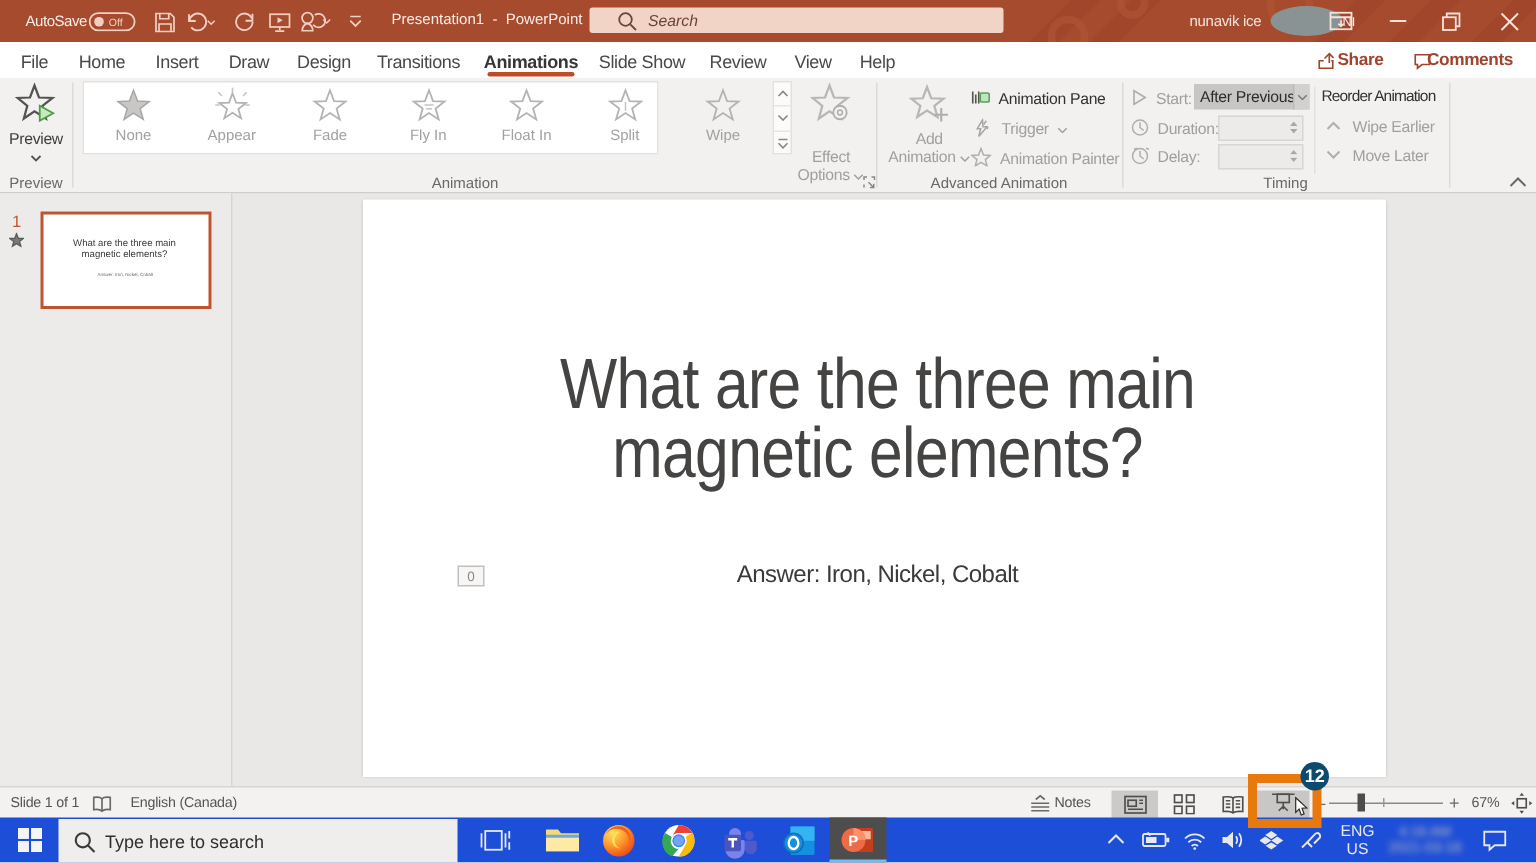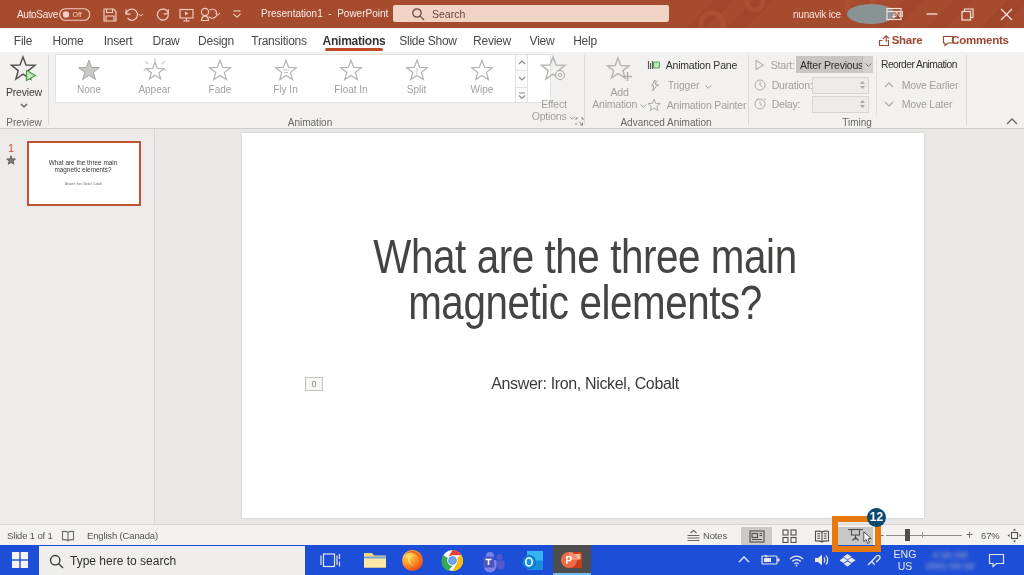--- a/index.html
+++ b/index.html
@@ -6,34 +6,34 @@
 html,body { width:1024px; height:575px; overflow:hidden; font-family:"Liberation Sans", sans-serif; }
 #stage { position:relative; width:1024px; height:575px; background:#E9E8E7; }
 .abs { position:absolute; }
 
 
 #titlebar { position:absolute; left:0; top:0; width:1024px; height:28px; background:#A64B2E; overflow:hidden; }
 #titlebar .deco { position:absolute; pointer-events:none; }
 .tb-txt { position:absolute; color:#F5E3DB; font-size:11px; top:8px; }
 #qat-autosave { left:17px; top:8.5px; font-size:10px; letter-spacing:-0.3px; color:#FAEDE7; }
 #title-center { position:absolute; top:7.5px; left:261px; color:#FAEDE7; font-size:10px; letter-spacing:0px; white-space:nowrap; }
-#searchbox { position:absolute; left:393px; top:5px; width:276px; height:17px; background:#F2D4C6; border-radius:2px; }
+#searchbox { position:absolute; left:393px; top:5px; width:276px; height:17px; background:#F2D4C6; border-radius:2px;font-style:italic; }
 #searchbox span { position:absolute; left:39px; top:2.5px; font-size:10.5px; color:#6B4434; }
 
 
 #tabrow { position:absolute; left:0; top:28px; width:1024px; height:36px; background:#FFFFFF; }
 .tab { position:absolute; top:6px; font-size:12px; letter-spacing:-0.25px; color:#4B4947; transform:translateX(-50%); white-space:nowrap; }
 #tab-anim { font-weight:bold; color:#383634; }
 #tab-underline { position:absolute; left:325px; top:20px; width:58px; height:3px; background:#BE4B27; border-radius:2px; }
 
 
 #ribbon { position:absolute; left:0; top:52px; width:1024px; height:77px; background:#F2F1F0; border-bottom:1px solid #CFCDCB; }
 .sep { position:absolute; top:3px; width:1px; height:70px; background:#DCDAD8; }
 .grplabel { position:absolute; top:65px; font-size:10px; color:#6A6866; transform:translateX(-50%); white-space:nowrap; }
-.gallery { position:absolute; left:55px; top:2px; width:496px; height:49px; background:#FFFFFF; border:1px solid #E3E1DF; }
+.gallery { position:absolute; left:55px; top:2px; width:384px; height:49px; background:#FFFFFF; border:1px solid #E3E1DF; }
 .gitem { position:absolute; top:0; width:60px; text-align:center; transform:translateX(-50%); }
 .gitem .lbl { font-size:10px; color:#A3A19F; margin-top:-2px; }
 .gbtncol { position:absolute; left:515px; top:2px; width:13px; height:49px; border:1px solid #E3E1DF; background:#FCFBFB; }
 .gbtn { width:100%; height:16.33px; border-bottom:1px solid #E8E6E4; position:relative; }
 .graytxt { color:#A19F9D; }
 .darktxt { color:#33312F; }
 .rbtn-big { position:absolute; text-align:center; font-size:10.5px; letter-spacing:-0.2px; color:#3F3D3B; }
 .rrow { position:absolute; font-size:10.5px; letter-spacing:-0.2px; white-space:nowrap; }
 .spinbox { position:absolute; width:57px; height:17px; background:#EDEBE9; border:1px solid #D8D6D4; }
 .spinbox:after { content:""; position:absolute; right:3px; top:3.5px; width:5px; height:3px;
@@ -342,21 +342,21 @@
       <span style="margin-left:3px">Delay:</span>
     </div>
     <div class="spinbox" style="left:812px;top:43.5px"></div>
     <div class="sep" style="left:876px;top:6px;height:58px;background:#E3E1DF"></div>
 
     <div class="rrow darktxt" style="left:881px;top:7px;font-size:10.3px;letter-spacing:-0.55px">Reorder Animation</div>
     <div class="rrow graytxt" style="left:884px;top:26.5px">
       <svg width="10" height="6" style="vertical-align:1px">
           <path d="M1 5 l4-4 4 4" stroke="#B0AEAC" fill="none" stroke-width="1.3"></path>
         </svg>
-      <span style="margin-left:5px">Move Earlier</span>
+      <span style="margin-left:5px">Wipe Earlier</span>
     </div>
     <div class="rrow graytxt" style="left:884px;top:46px">
       <svg width="10" height="6" style="vertical-align:1px">
           <path d="M1 1 l4 4 4-4" stroke="#B0AEAC" fill="none" stroke-width="1.3"></path>
         </svg>
       <span style="margin-left:5px">Move Later</span>
     </div>
     <div class="sep" style="left:966px"></div>
     <svg width="12" height="7" style="position:absolute;left:1006px;top:66px">
         <path d="M1 6 l5-5 5 5" stroke="#6A6866" fill="none" stroke-width="1.3"></path>

